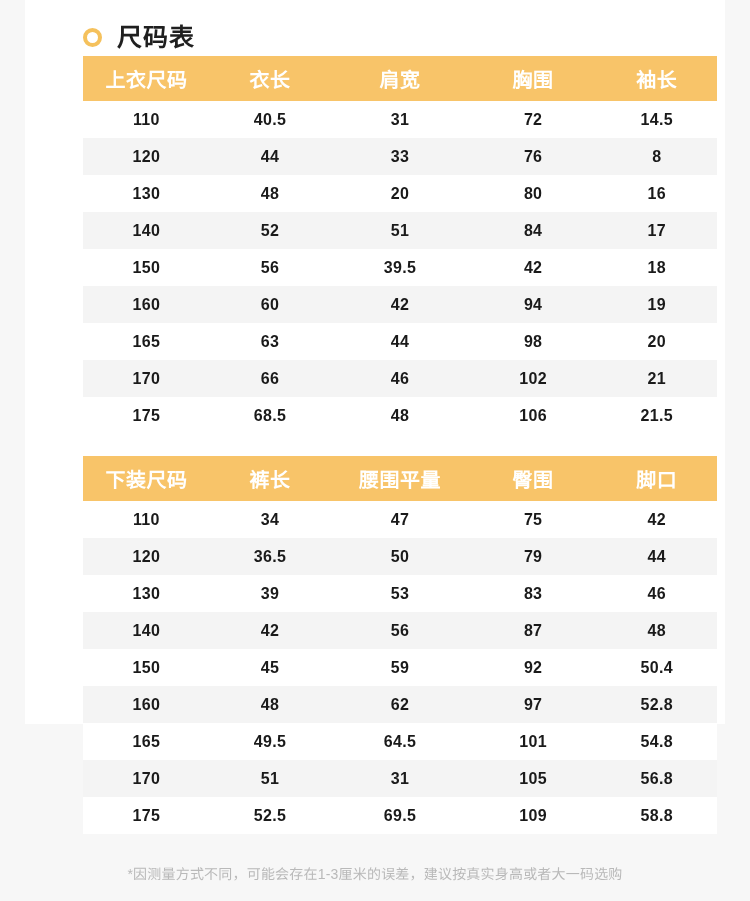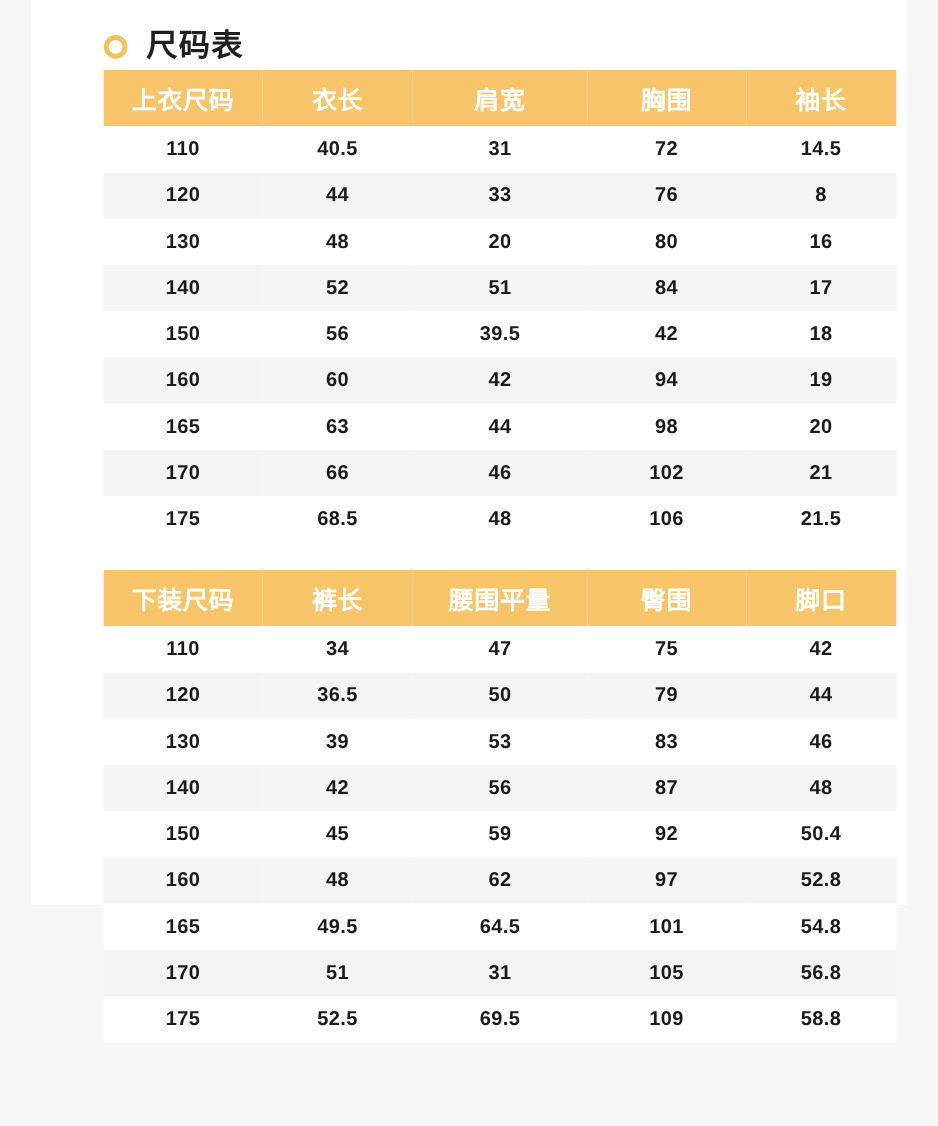--- a/index.html
+++ b/index.html
@@ -278,14 +278,15 @@
         <tr>
           <td>175</td>
           <td>52.5</td>
           <td>69.5</td>
           <td>109</td>
           <td>58.8</td>
         </tr>
       </tbody>
   </table>
 
+  <div class="footnote">*因测量方式不同，可能会存在1-3厘米的误差，建议按真实身高或者大一码选购</div>
 
 </div>
 
 </body></html>

